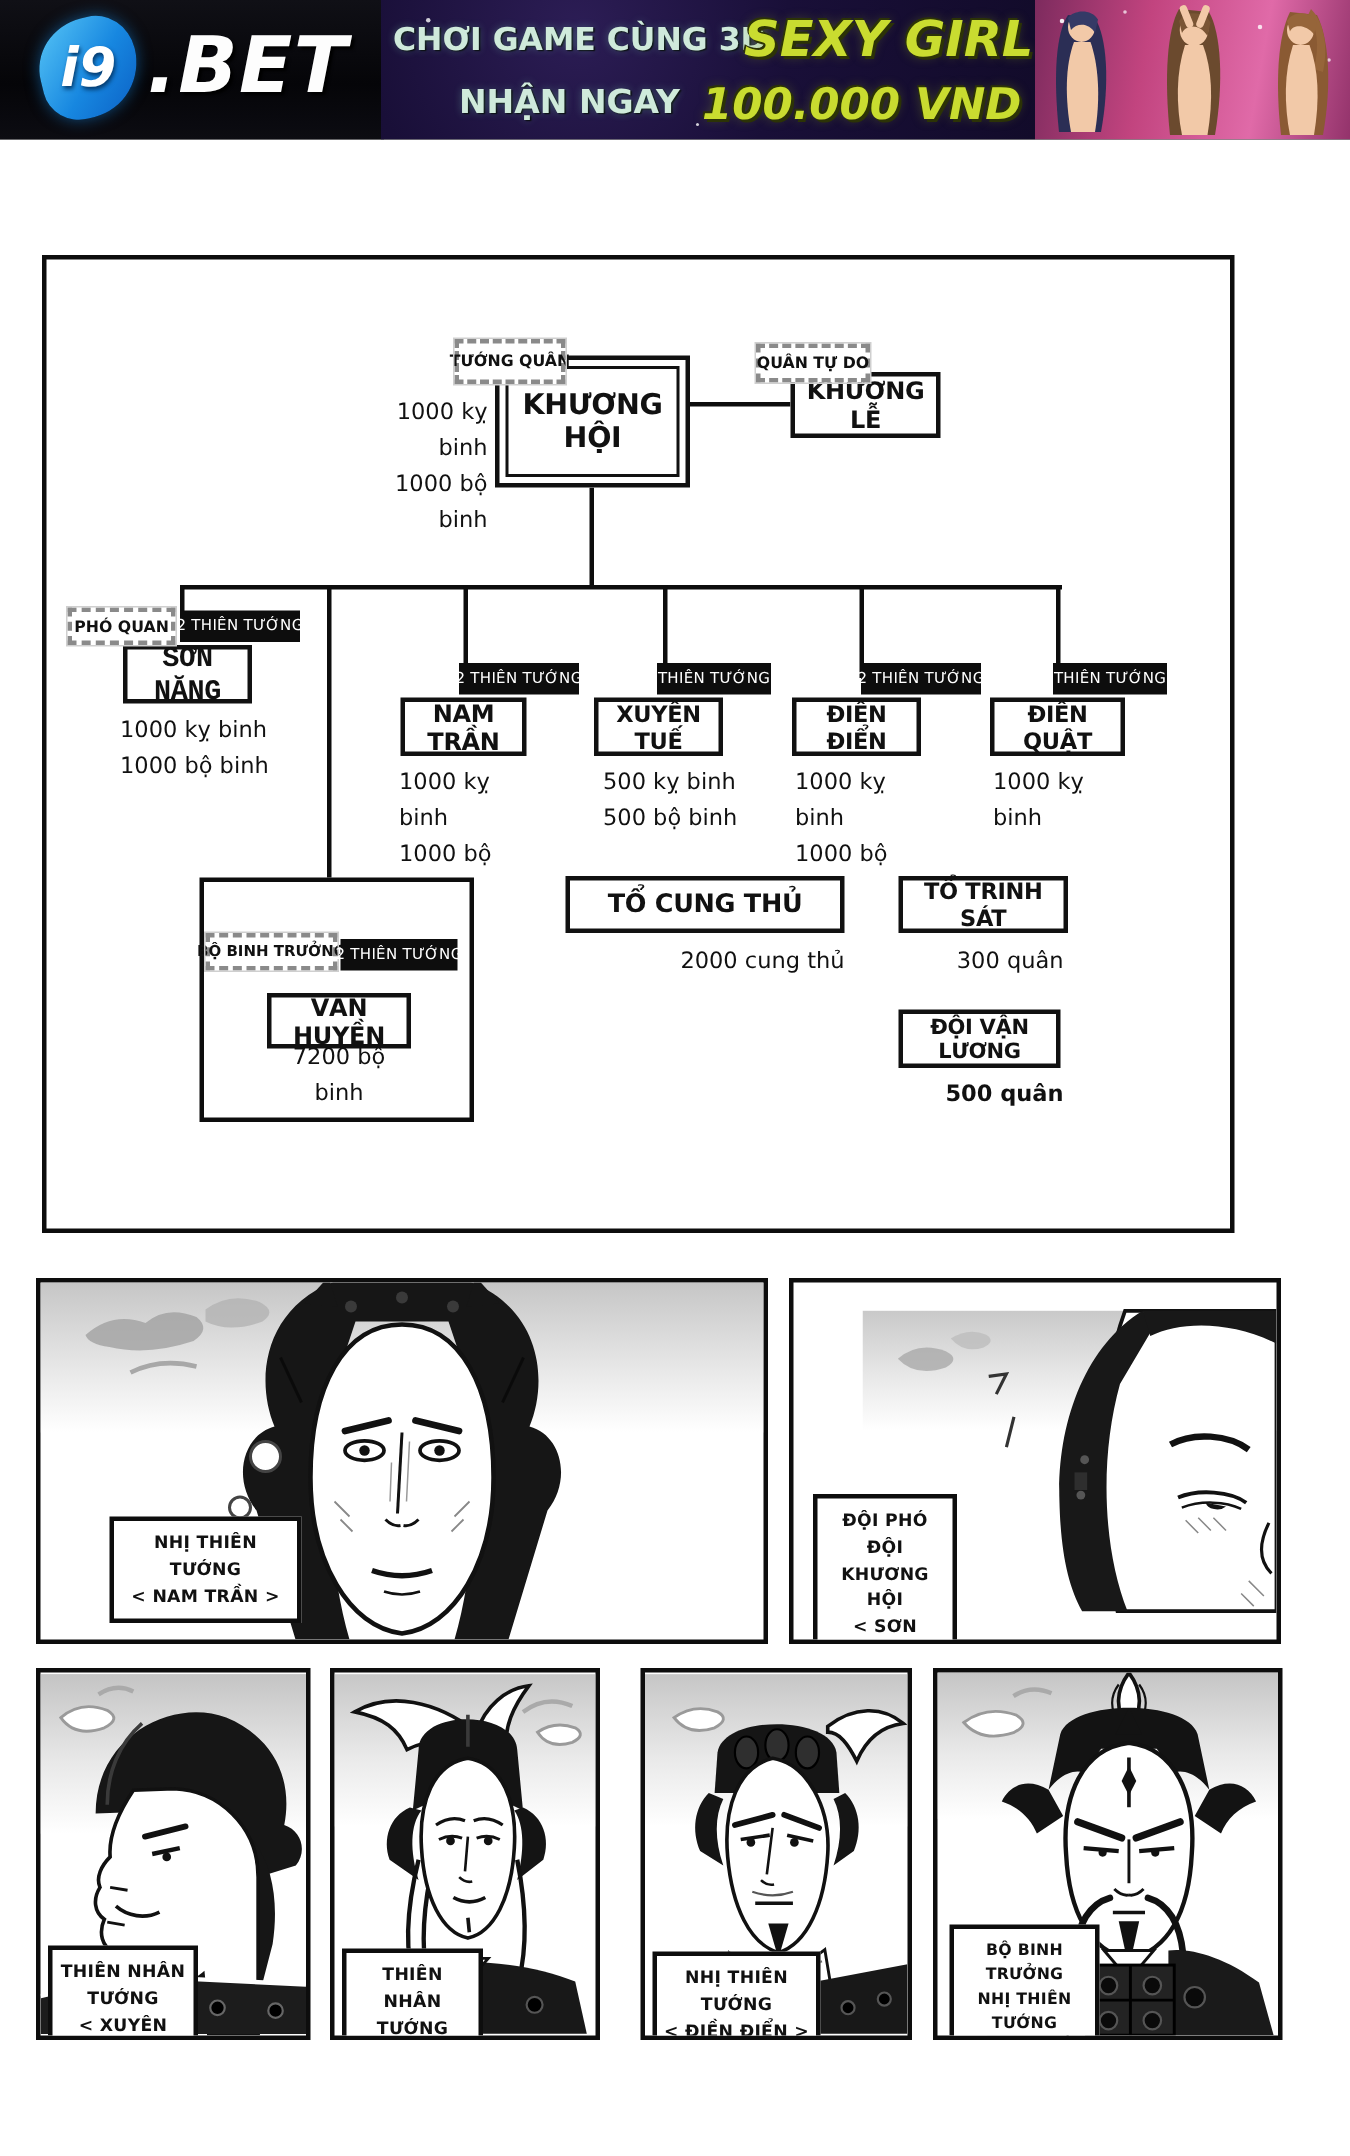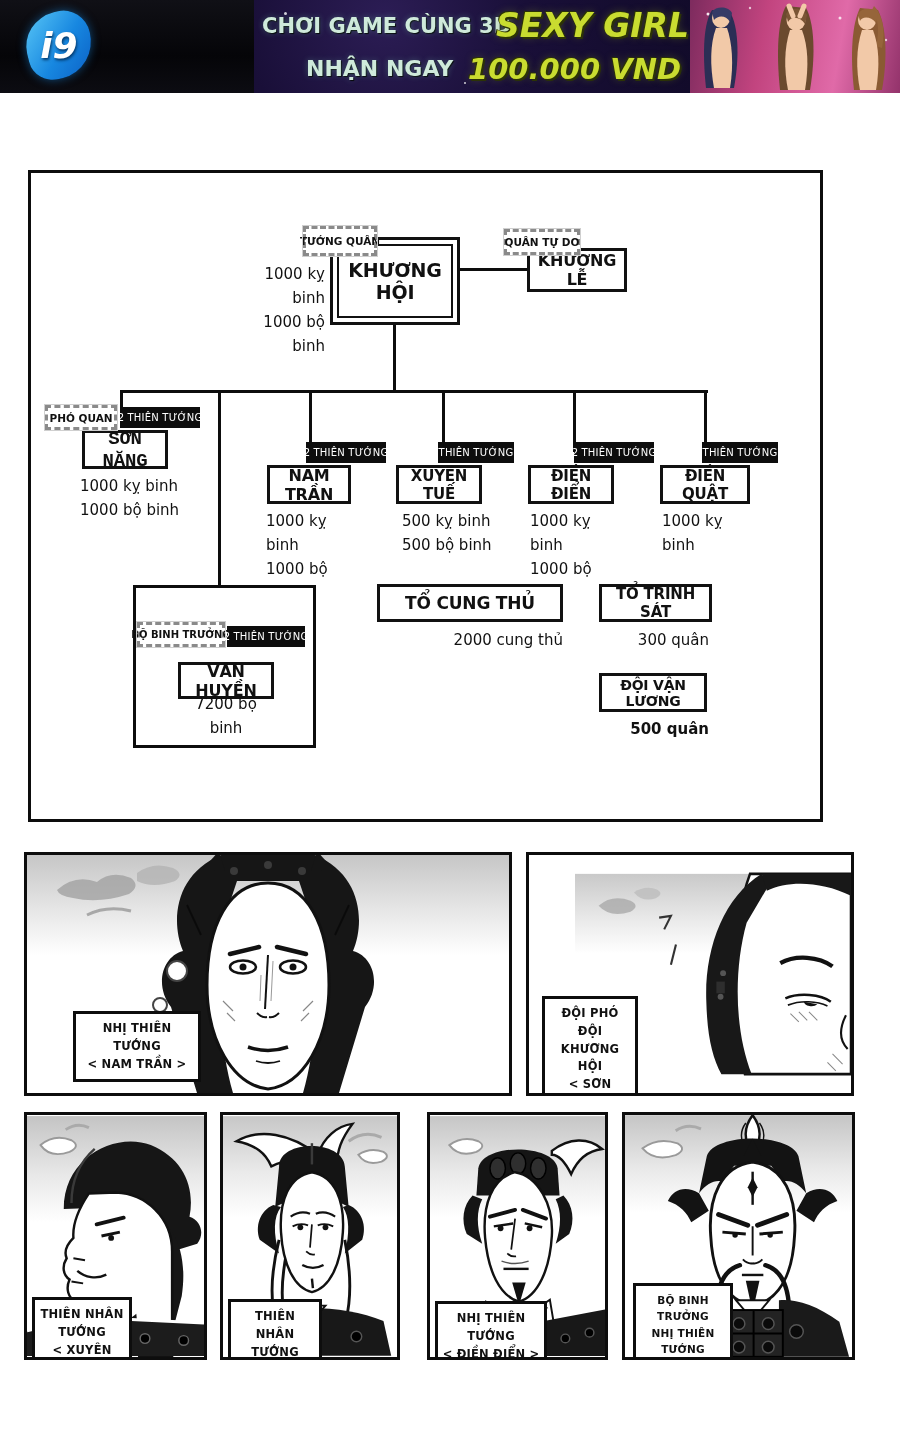--- a/index.html
+++ b/index.html
@@ -50,20 +50,21 @@
 </head>
 <body>
 
 <div class="page">
 
   <div class="abs banner">
     <div class="abs b-left">
       <div class="pick">
         <span>i9</span>
       </div>
+      <div class="bet">.BET</div>
     </div>
     <div class="abs b-mid">
       <span class="spark" style="left:30px;top:12px;"></span>
       <span class="spark" style="left:390px;top:70px;"></span>
       <span class="spark" style="left:210px;top:82px;width:2px;height:2px;"></span>
       <div class="abs mint" style="left:8px;top:14px;font-size:21px;">CHƠI GAME CÙNG 3D</div>
       <div class="abs lime" style="left:242px;top:6px;font-size:33px;">SEXY GIRL</div>
       <div class="abs mint" style="left:52px;top:56px;font-size:22px;">NHẬN NGAY</div>
       <div class="abs lime" style="left:214px;top:52px;font-size:29px;">100.000 VND</div>
     </div>

